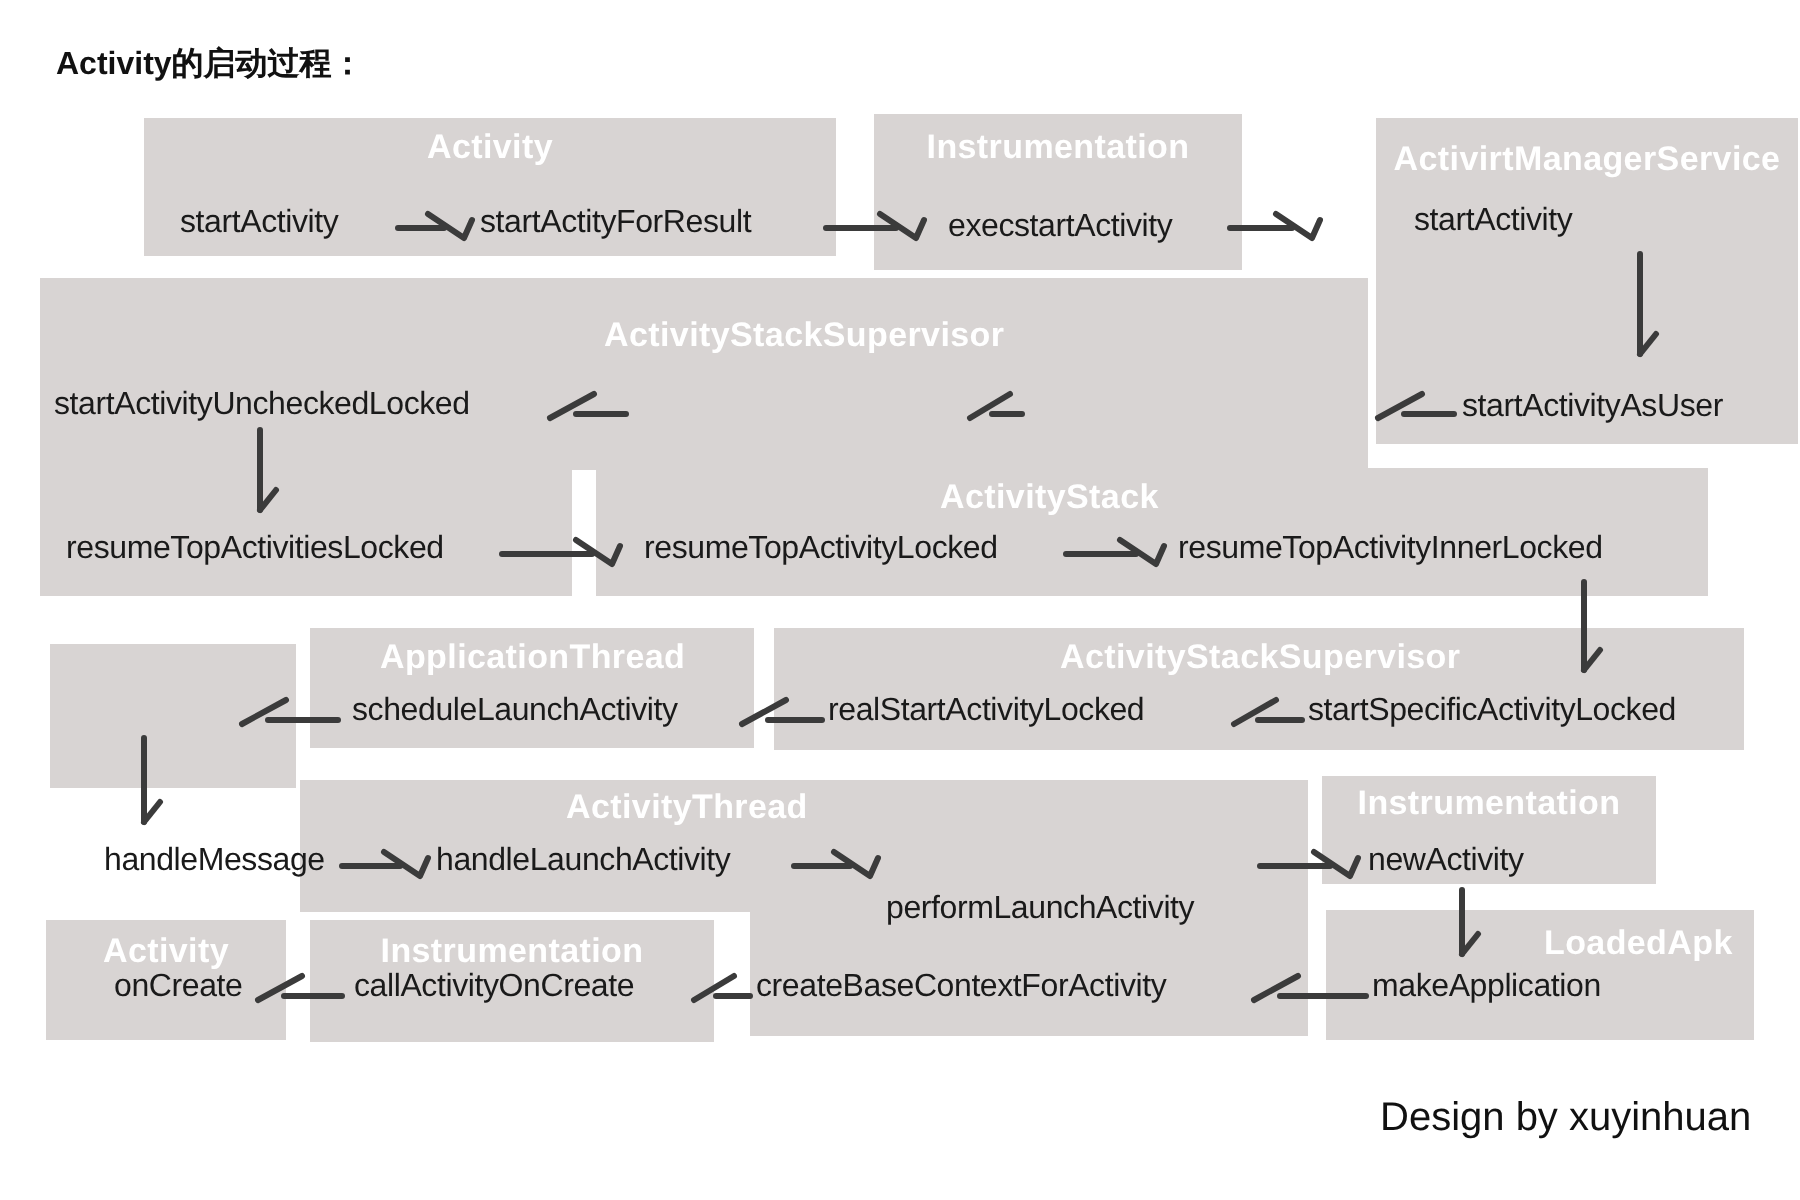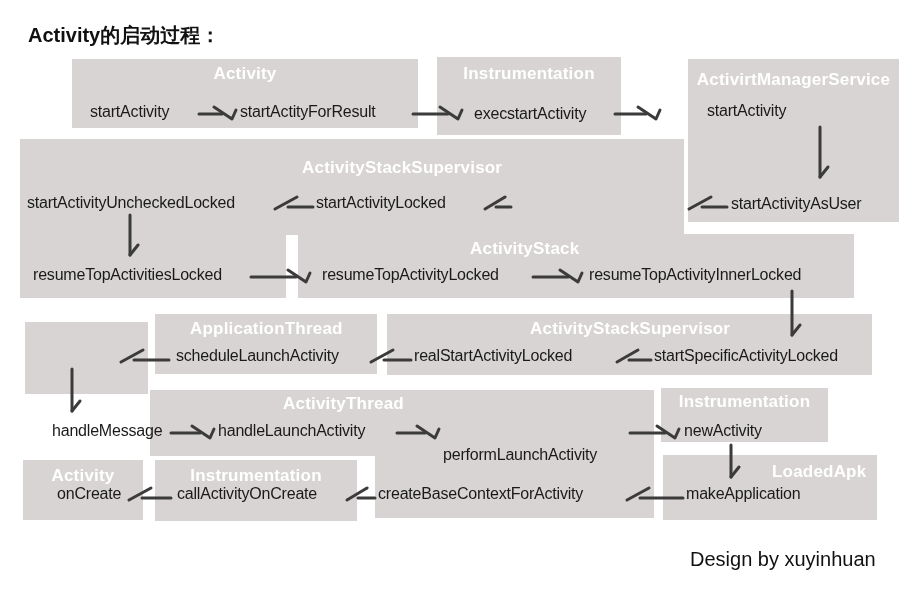--- a/index.html
+++ b/index.html
@@ -14,21 +14,21 @@
     font-size:17px; font-weight:600; white-space:nowrap; letter-spacing:.2px;
   }
   .hdr.c{text-align:center;}
   .m{
     position:absolute; color:var(--method-text,#1a1a1a);
     font-size:16px; font-weight:400; white-space:nowrap; letter-spacing:-.2px;
   }
   .arrow{position:absolute; overflow:visible;}
   .arrow path{stroke:var(--arrow,#3b3b3b); stroke-width:3; fill:none;
     stroke-linecap:round; stroke-linejoin:round;}
-  #title{position:absolute; left:28px; top:22px; font-size:20px; font-weight:600; color:#111;}
+  #title{position:absolute; left:28px; top:22px; font-size:16px; font-weight:600; color:#111;}
   #credit{position:absolute; left:690px; top:548px; font-size:20px; font-weight:400; color:#111;}
 </style>
 </head>
 <body>
 
 <div id="canvas" style="--bg: #ffffff; --box-fill: #d8d4d3; --header-text: #ffffff; --method-text: #1a1a1a; --arrow: #3b3b3b;">
 
   <div id="title">Activity的启动过程：</div>
 
   <div class="box" style="left:72px;top:59px;width:346px;height:69px;"></div>
@@ -59,21 +59,20 @@
   <div class="hdr" style="left:772px;top:462px;">LoadedApk</div>
   <div class="hdr c" style="left:23px;top:466px;width:120px;">Activity</div>
   <div class="hdr c" style="left:155px;top:466px;width:202px;">Instrumentation</div>
 
   <div class="m" style="left:90px;top:103px;">startActivity</div>
   <div class="m" style="left:240px;top:103px;">startActityForResult</div>
   <div class="m" style="left:474px;top:105px;">execstartActivity</div>
   <div class="m" style="left:707px;top:102px;">startActivity</div>
 
   <div class="m" style="left:27px;top:194px;">startActivityUncheckedLocked</div>
-  <div class="m" style="left:316px;top:194px;">startActivityLocked</div>
   <div class="m" style="left:731px;top:195px;">startActivityAsUser</div>
 
   <div class="m" style="left:33px;top:266px;">resumeTopActivitiesLocked</div>
   <div class="m" style="left:322px;top:266px;">resumeTopActivityLocked</div>
   <div class="m" style="left:589px;top:266px;">resumeTopActivityInnerLocked</div>
 
   <div class="m" style="left:176px;top:347px;">scheduleLaunchActivity</div>
   <div class="m" style="left:414px;top:347px;">realStartActivityLocked</div>
   <div class="m" style="left:654px;top:347px;">startSpecificActivityLocked</div>
 

